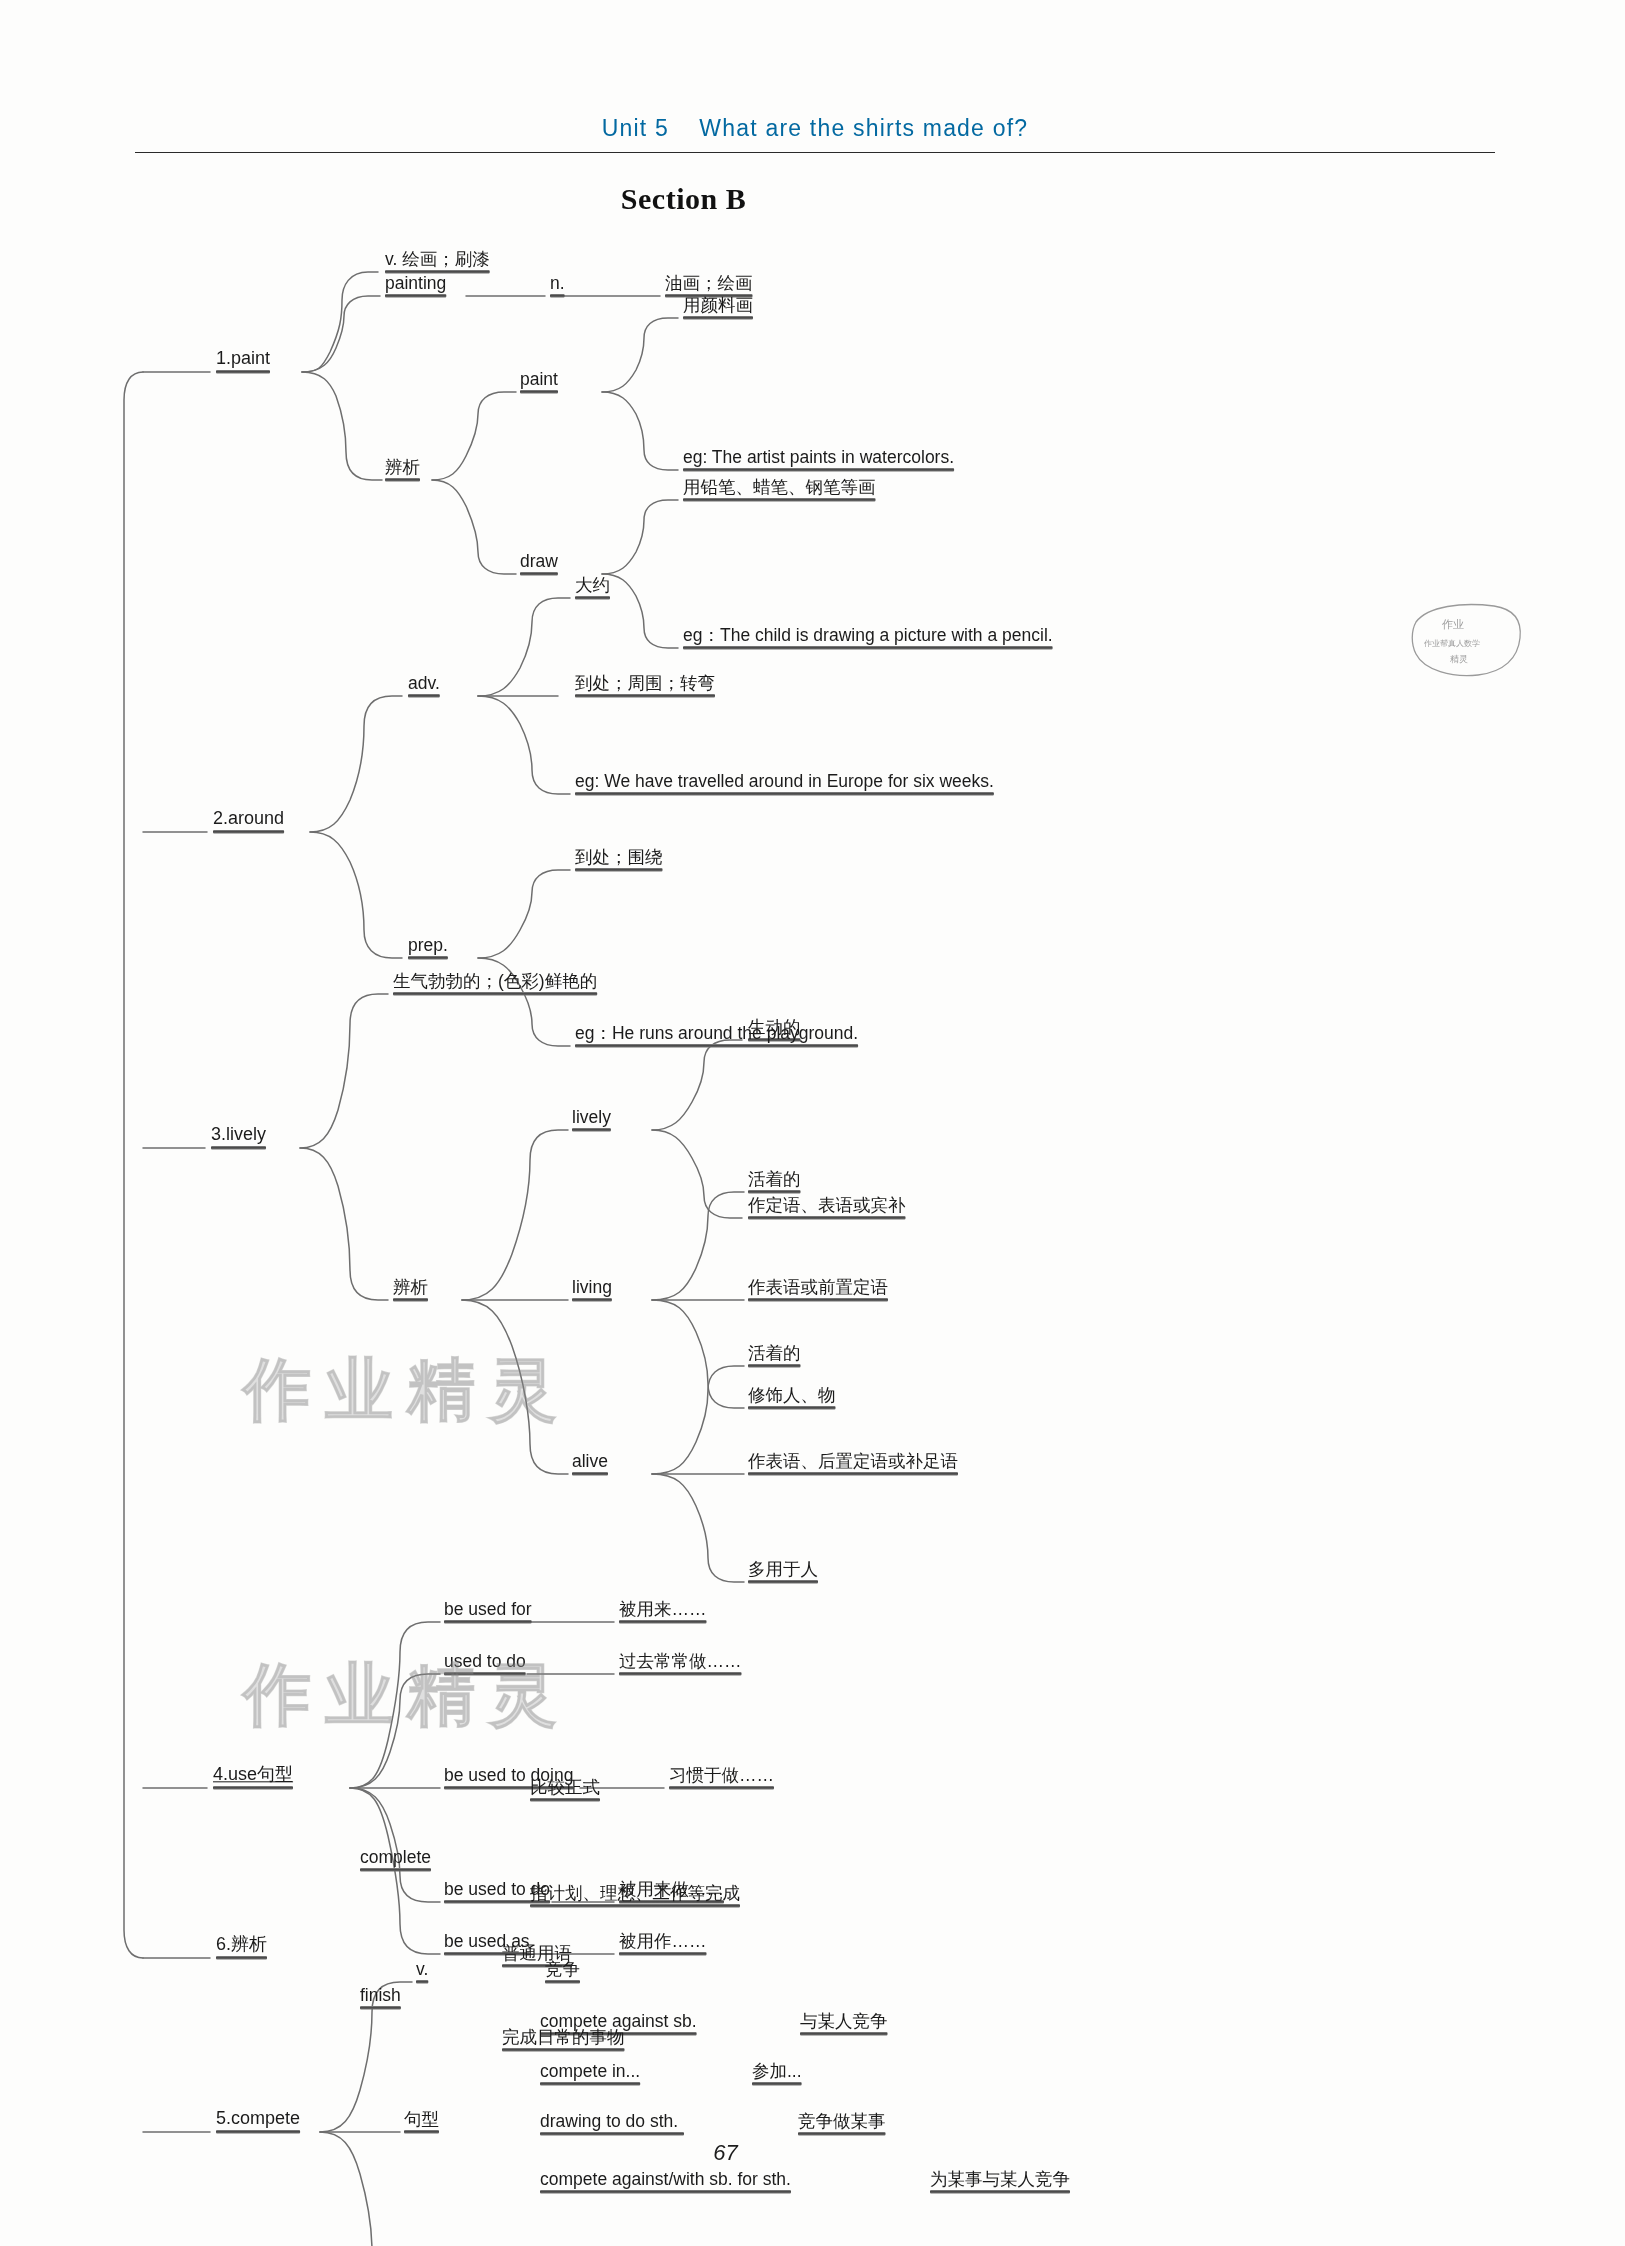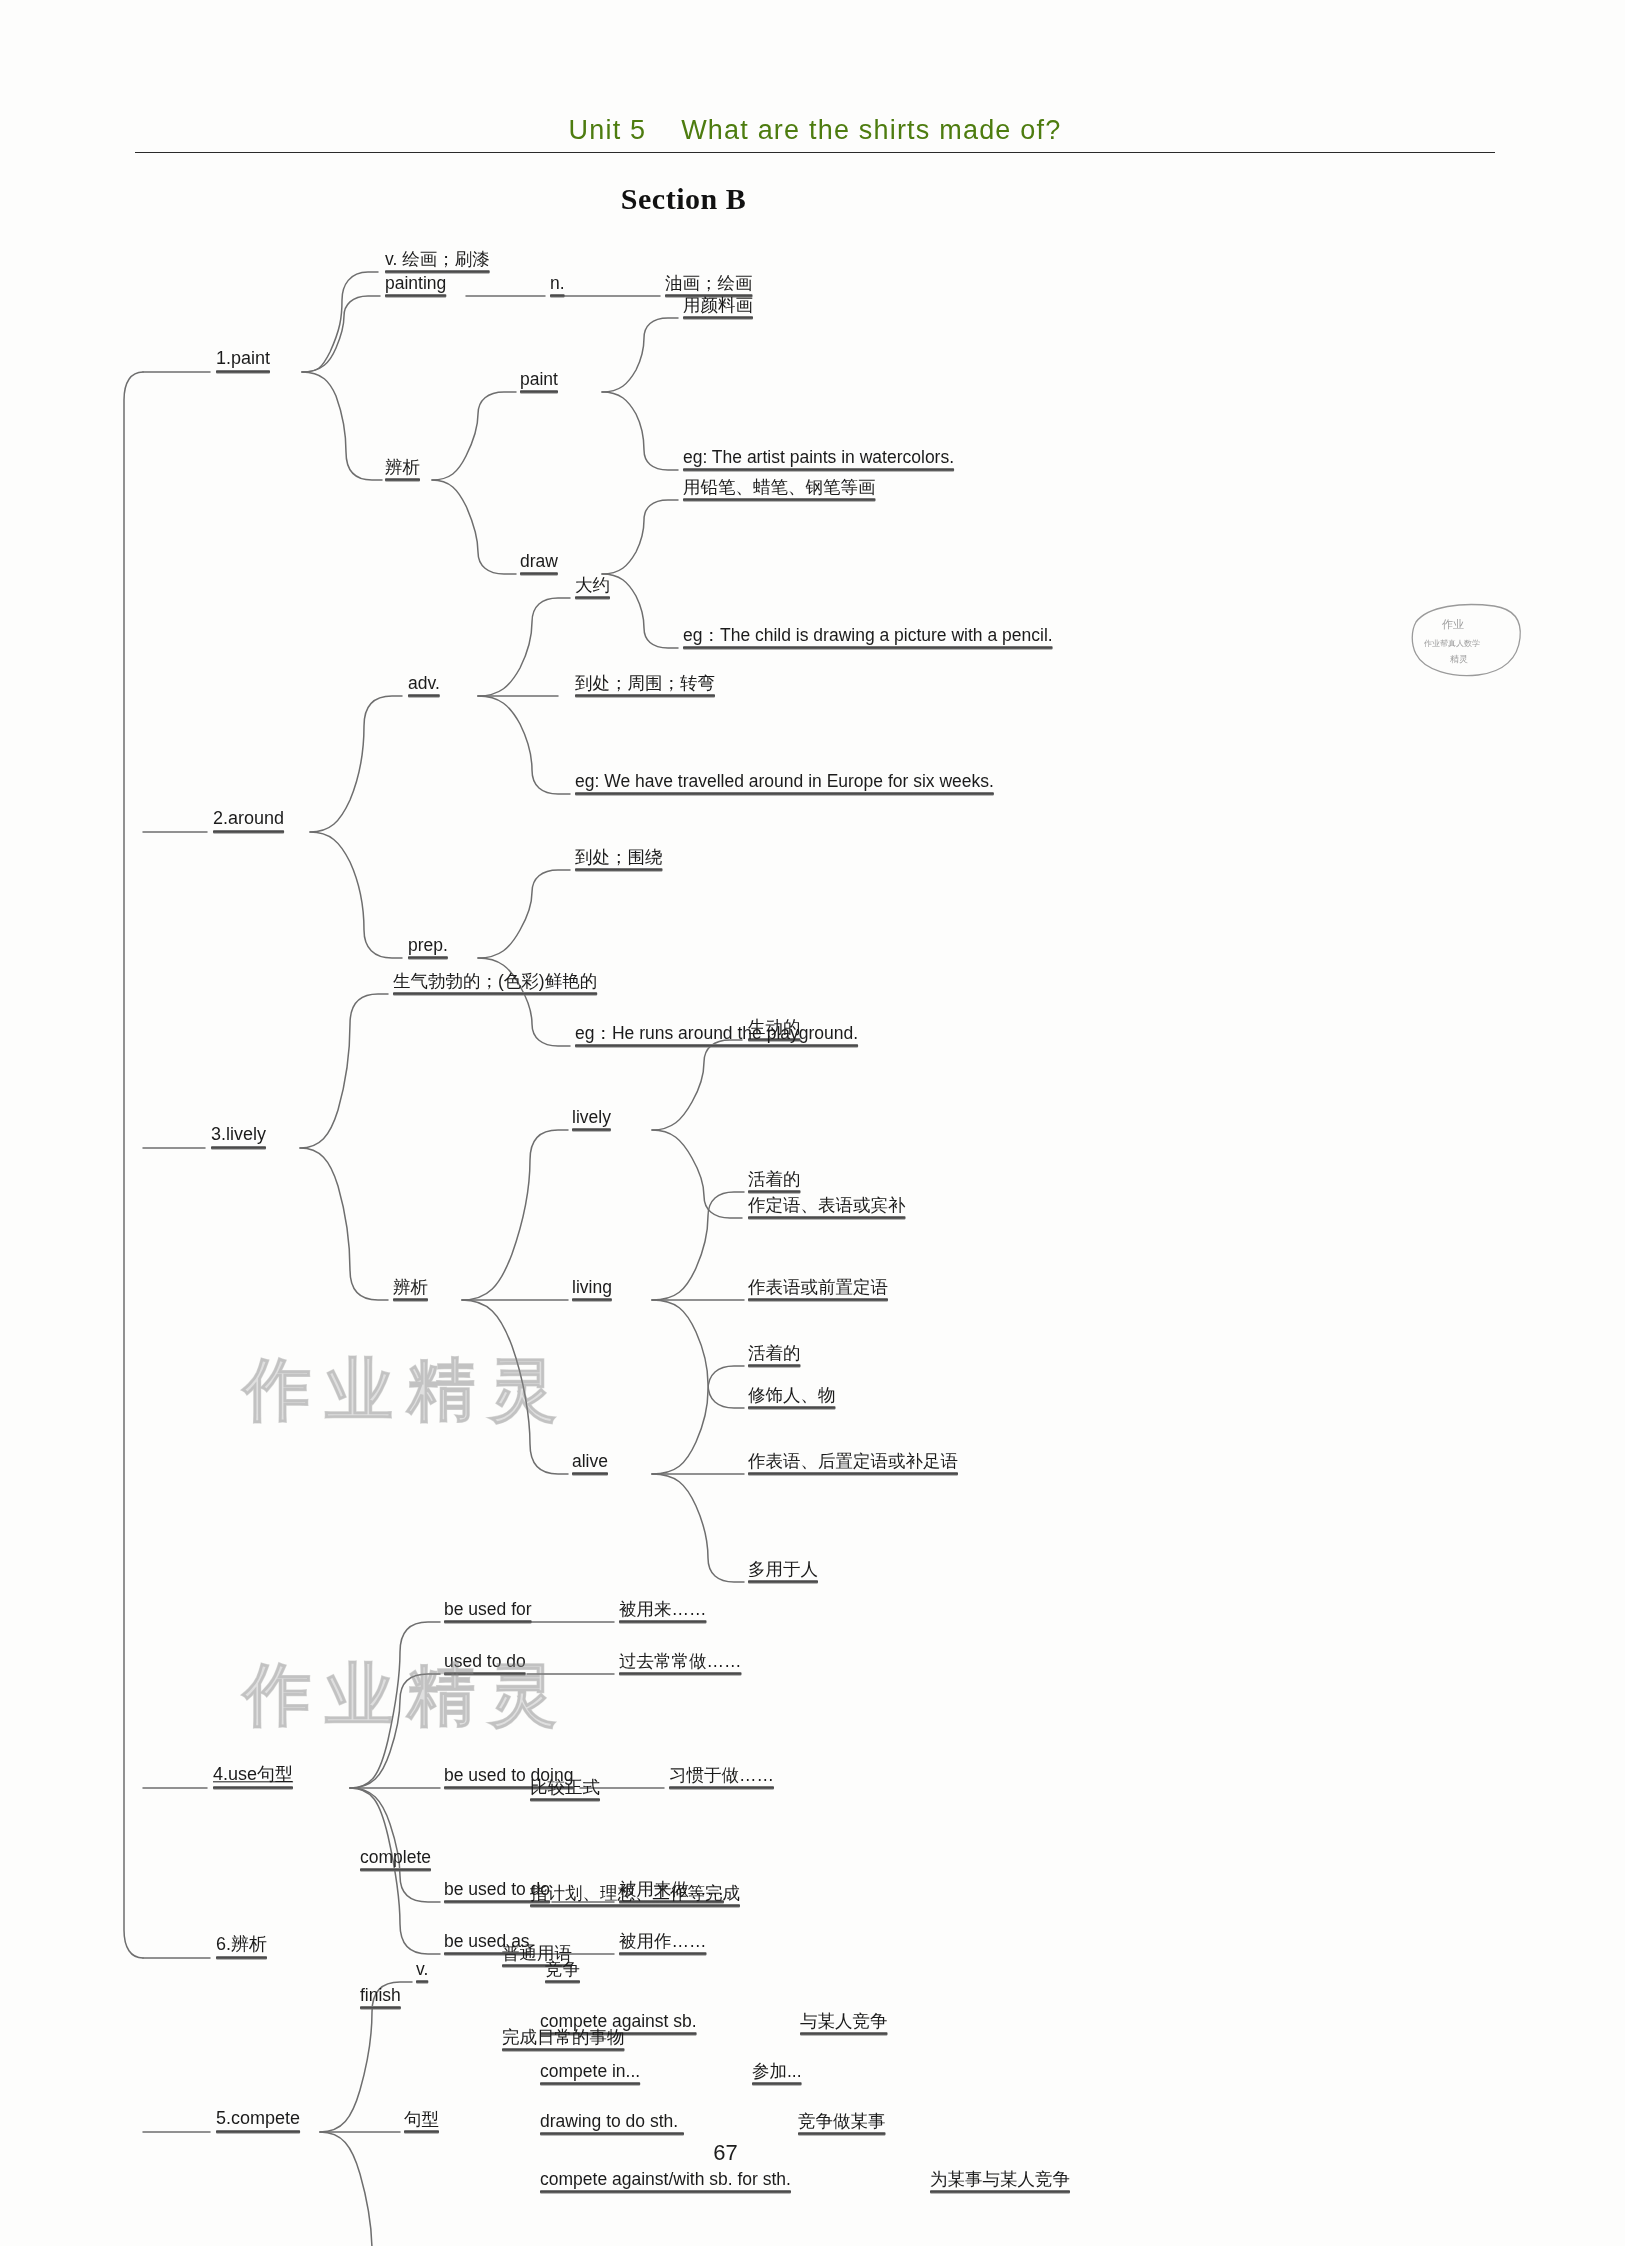--- a/index.html
+++ b/index.html
@@ -17,23 +17,23 @@
     background:#fdfdfc;
   }
 
   
   #runhead{
     position:absolute;
     left:135px; top:115px; width:1360px;
     text-align:center;
   }
   #runhead .ht{
-    font-size:27px;
+    font-size:23px;
     letter-spacing:1.2px;
-    color:#4d7c0f;
+    color:#0369a1;
     white-space:pre;
   }
   #headrule{
     position:absolute;
     left:135px; top:152px; width:1360px; height:0;
     border-top:1.4px solid #2a2a2a;
   }
 
   
   #sectitle{
@@ -47,20 +47,21 @@
     color:#111;
   }
 
   
   #pageno{
     position:absolute;
     left:0; top:2140px; width:1451px;
     text-align:center;
     font-size:22px;
     color:#1c1c1c;
+    font-style:italic;
   }
 
   
   #wires{
     position:absolute;left:0;top:0;width:1625px;height:2246px;
     pointer-events:none;
   }
 
   
   .node{

